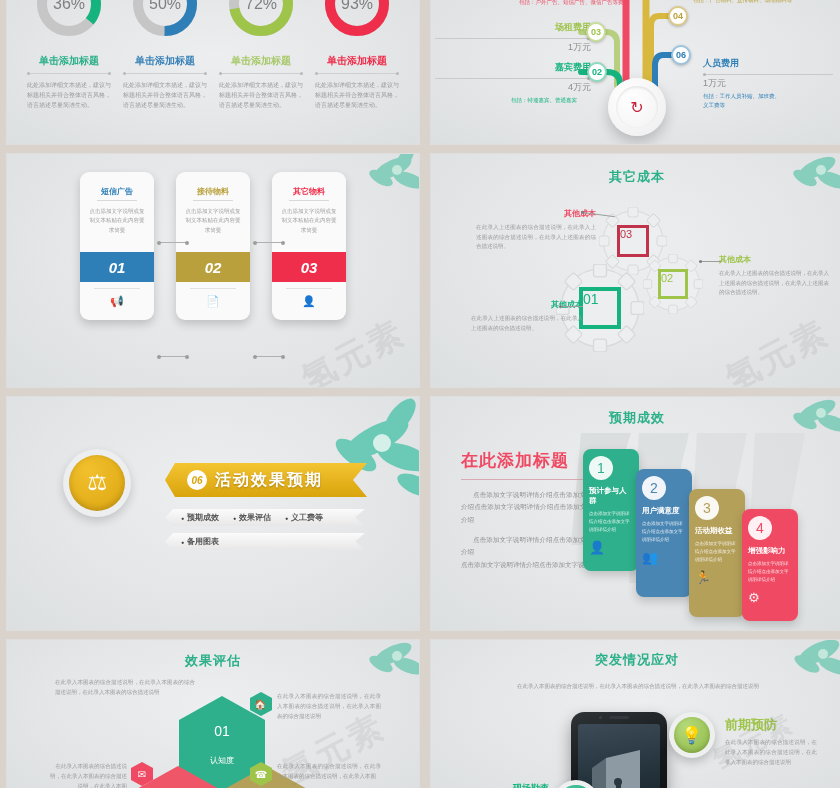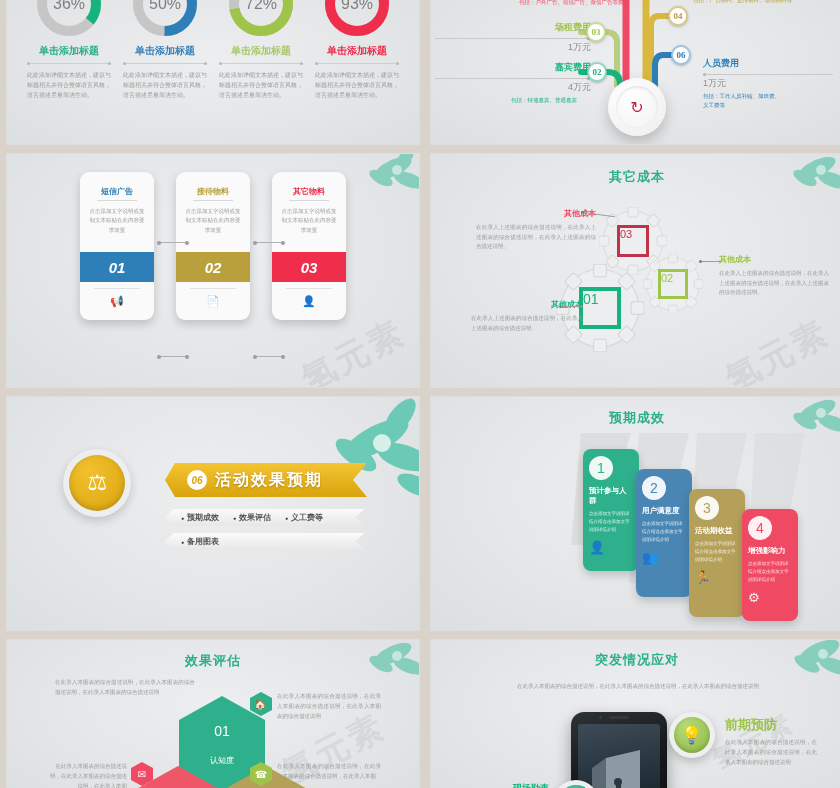--- a/index.html
+++ b/index.html
@@ -43,35 +43,34 @@
 
   
   .donuts { display:flex; justify-content:space-around; padding:0 14px; }
   .dcol { width:92px; text-align:center; }
   .ring { width:72px; height:72px; margin:0 auto; position:relative; }
   .ring svg { display:block; }
   .ring .pct {
     position:absolute; inset:0; display:flex; align-items:center; justify-content:center;
     font-size:16px; color:#808080;
   }
-  .dcol h4 { font-size:10px; margin-top:4px; font-weight:bold; }
+  .dcol h4 { font-size:10px; margin-top:14px; font-weight:bold; }
   .dsep { height:1px; background:#cfcfcf; margin:5px 6px 6px; position:relative; }
   .dsep::before,.dsep::after{content:"";position:absolute;top:-1.5px;width:3px;height:3px;border-radius:50%;background:#b9b9b9;}
   .dsep::before{left:-2px}.dsep::after{right:-2px}
   .dcol p { font-size:6px; color:#9a9a9a; line-height:1.7; text-align:justify; padding:0 4px; }
 
   
   .flow { position:relative; width:100%; height:100%; }
   .fnode { position:absolute; }
   .fnum {
     width:20px;height:20px;border-radius:50%;background:#fff;
     display:flex;align-items:center;justify-content:center;
     font-size:9px;font-weight:bold;
     box-shadow:0 1px 3px rgba(0,0,0,.25);
-    font-family:Liberation Serif, serif;
   }
   .flabel{font-size:9px;font-weight:bold;white-space:nowrap;}
   .fline{height:1px;background:#c9c9c9;position:relative;}
   .fline::after{content:"";position:absolute;width:3px;height:3px;border-radius:50%;background:#b4b4b4;top:-1px;}
   .famt{font-size:9px;color:#8c8c8c;margin-top:2px;}
   .fdesc{font-size:5.5px;line-height:1.6;margin-top:2px;}
   .hub{
     position:absolute;width:58px;height:58px;border-radius:50%;
     background:radial-gradient(circle at 35% 30%,#fff,#ededed);
     box-shadow:0 6px 14px rgba(0,0,0,.2);
@@ -486,20 +485,27 @@
     </svg>
     <div class="s-title" style="margin-top:12px">预期成效</div>
 
     <svg style="position:absolute;left:140px;top:36px" width="270" height="190">
       <polygon points="10,0 60,0 24,112 0,112" fill="#d5d8d9" opacity=".7"></polygon>
       <polygon points="68,0 118,0 82,150 58,150" fill="#d5d8d9" opacity=".6"></polygon>
       <polygon points="126,0 176,0 140,170 116,170" fill="#d5d8d9" opacity=".5"></polygon>
       <polygon points="184,0 234,0 198,186 174,186" fill="#d5d8d9" opacity=".45"></polygon>
     </svg>
 
+    <div style="position:absolute;left:30px;top:52px">
+      <div class="ttl-red">在此添加标题</div>
+      <div class="red-ul"></div>
+      <div class="ltxt">点击添加文字说明详情介绍点击添加文字说明详情介绍点击添加文字说明详情介绍点击添加文字说明详情介绍</div>
+      <div class="ltxt" style="margin-top:8px">点击添加文字说明详情介绍点击添加文字说明详情介绍</div>
+      <div class="ltxt" style="text-indent:0">点击添加文字说明详情介绍点击添加文字说明详情介绍</div>
+    </div>
 
     <div class="rcard" style="left:152px;top:52px;height:122px;background:#2fb08c">
       <div class="num" style="color:#2fb08c">1</div>
       <div class="cap">预计参与人群</div>
       <div class="body">点击添加文字说明详情介绍点击添加文字说明详情介绍</div>
       <div class="ic">👤</div>
     </div>
 
     <div class="rcard" style="left:205px;top:72px;height:128px;background:#4a86b3">
       <div class="num" style="color:#4a86b3">2</div>

